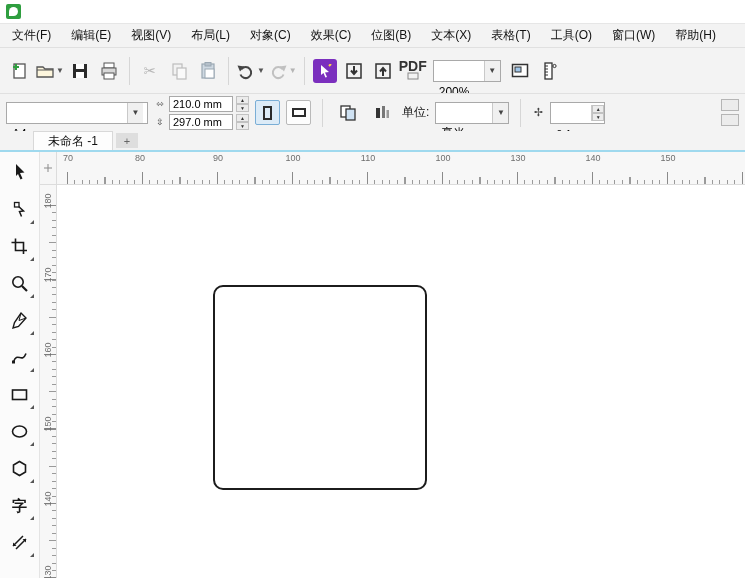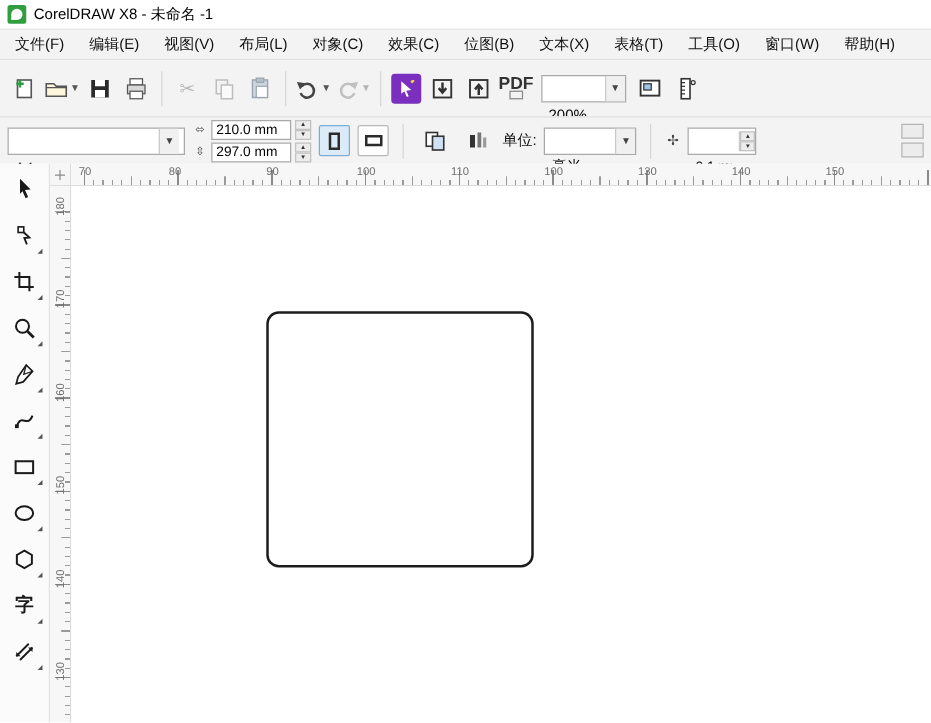--- a/index.html
+++ b/index.html
@@ -55,21 +55,21 @@
   .tab-add { width:22px; height:15px; margin:0 0 2px 3px; background:#dedede; color:#666; display:flex; align-items:center; justify-content:center; font-size:11px; }
 
   
   .workspace { flex:1; display:flex; min-height:0; }
   .toolbox { width:40px; background:#fbfbfb; border-right:1px solid #e4e4e4; display:flex; flex-direction:column; align-items:center; padding-top:2px; flex:0 0 auto; }
   .tool { width:34px; height:37px; display:flex; align-items:center; justify-content:center; position:relative; border-radius:2px; }
   .tool .fly { position:absolute; right:3px; bottom:4px; width:0; height:0; border-bottom:4px solid #555; border-left:4px solid transparent; }
   .tool .glyph { font-size:15px; font-weight:bold; color:#1a1a1a; line-height:15px; }
 
   .docarea { flex:1; display:flex; flex-direction:column; min-width:0; }
-  .ruler-row { height:18px; display:flex; flex:0 0 auto; }
+  .ruler-row { height:33px; display:flex; flex:0 0 auto; }
   .corner { width:17px; background:#f6f6f6; border-right:1px solid #dcdcdc; border-bottom:1px solid #dcdcdc; display:flex; align-items:center; justify-content:center; flex:0 0 auto; }
   .hruler { flex:1; position:relative; background:#f7f7f7; border-bottom:1px solid #dcdcdc; overflow:hidden; }
   .hruler .num { position:absolute; top:1px; width:18px; text-align:center; font-size:9px; color:#6e6e6e; }
   .ht { position:absolute; left:10px; right:0; bottom:0; }
   .ht.minor { height:4px; background:repeating-linear-gradient(to right,#9a9a9a 0 1px,transparent 1px 7.5px); }
   .ht.mid   { height:7px; background:repeating-linear-gradient(to right,#9a9a9a 0 1px,transparent 1px 37.5px); }
   .ht.major { height:12px; background:repeating-linear-gradient(to right,#8a8a8a 0 1px,transparent 1px 75px); }
 
   .canvas-row { flex:1; display:flex; min-height:0; }
   .vruler { width:17px; position:relative; background:#f7f7f7; border-right:1px solid #dcdcdc; overflow:hidden; flex:0 0 auto; }
@@ -84,21 +84,20 @@
 
   svg.ic { display:block; }
 </style>
 </head>
 <body>
 
 <div class="app">
 
   <div class="titlebar">
     <div class="logo"></div>
-    <div class="title-text">CorelDRAW X8 - 未命名 -1</div>
   </div>
 
   <div class="menubar">
     <div class="menu-item">文件(F)</div>
     <div class="menu-item">编辑(E)</div>
     <div class="menu-item">视图(V)</div>
     <div class="menu-item">布局(L)</div>
     <div class="menu-item">对象(C)</div>
     <div class="menu-item">效果(C)</div>
     <div class="menu-item">位图(B)</div>
@@ -298,20 +297,26 @@
           <span>▲</span>
           <span>▼</span>
         </span>
     </div>
     <div class="edge-icons">
       <span class="eic"></span>
       <span class="eic"></span>
     </div>
   </div>
 
+  <div class="tabbar">
+    <div class="tab">
+        <span>未命名 -1</span>
+      </div>
+    <div class="tab-add">+</div>
+  </div>
 
   <div class="workspace">
 
     <div class="toolbox">
       <div class="tool">
         <span>
             <svg class="ic" width="19" height="19" viewBox="0 0 19 19">
               <polygon points="6,1 14.5,9.5 10,10 12.5,15.5 10.5,16.5 8,11 6,13" fill="#1a1a1a"></polygon>
             </svg>
           </span>

